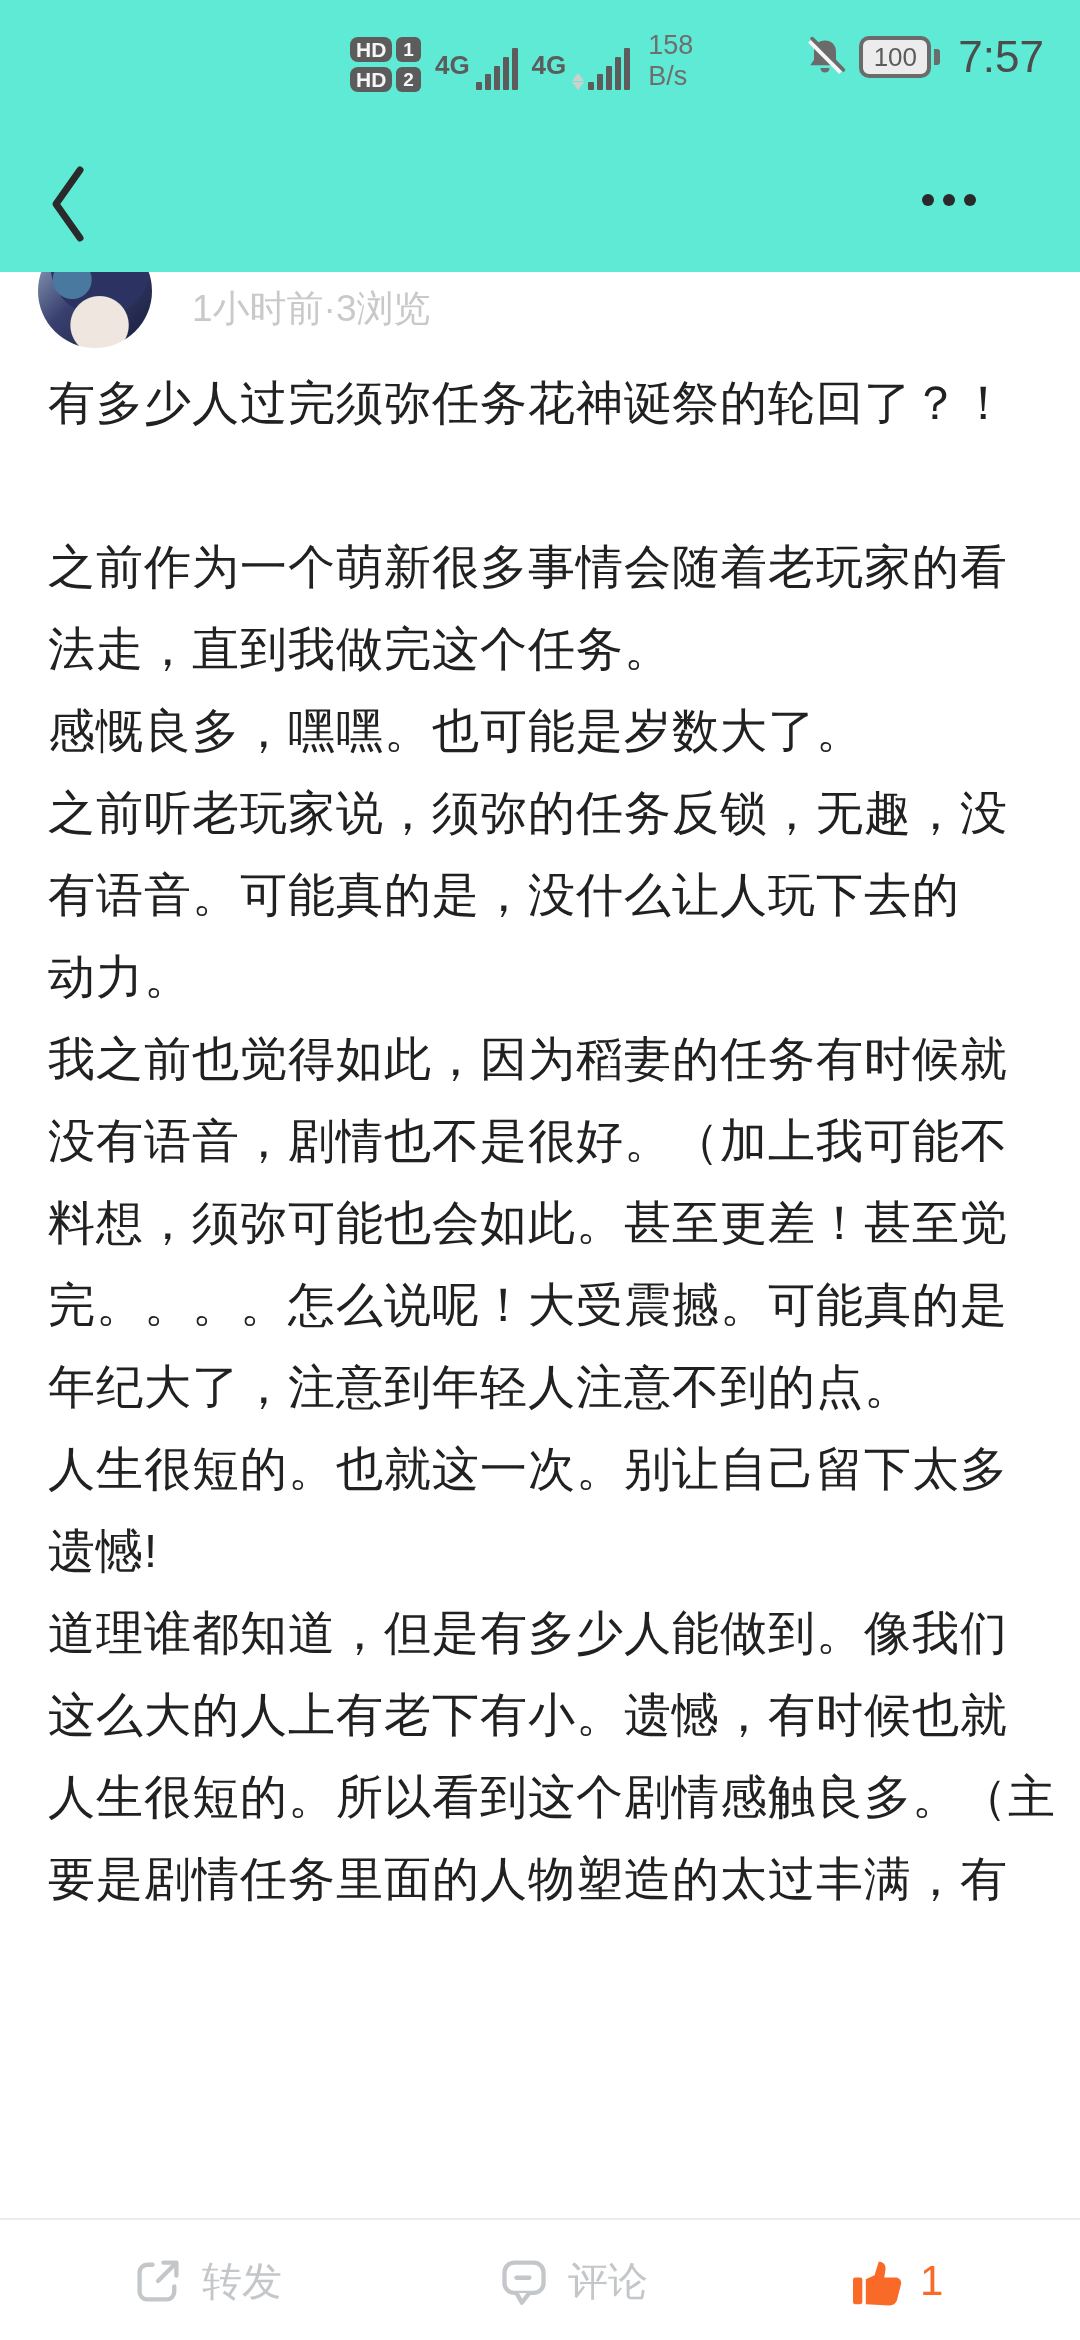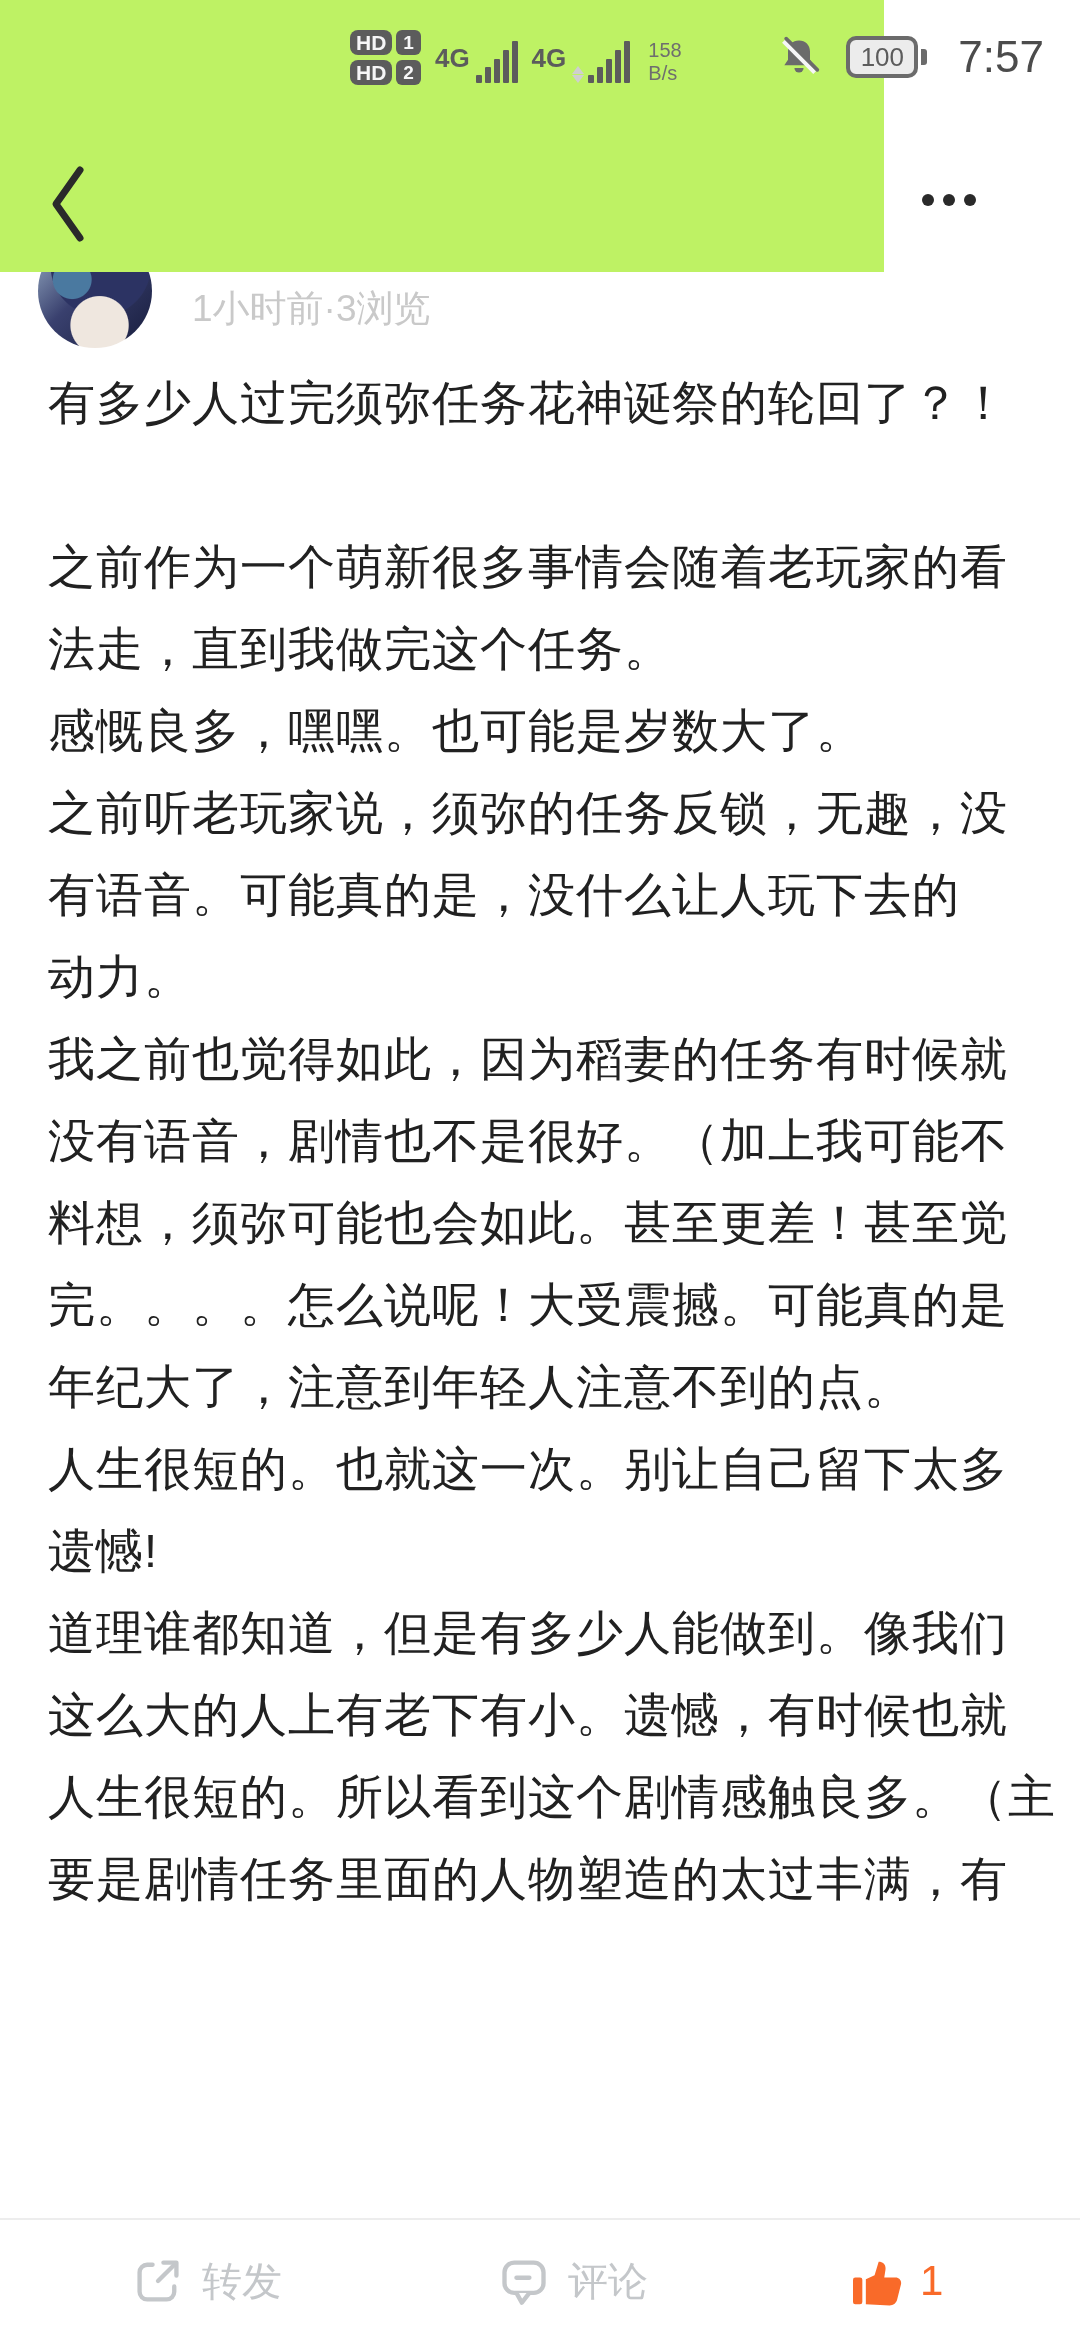--- a/index.html
+++ b/index.html
@@ -4,22 +4,22 @@
 <style>
   html,body{margin:0;padding:0;background:#dddddd;}
   .screen{
     position:relative;width:1080px;height:2340px;margin:0 auto;
     background:#ffffff;overflow:hidden;
     font-family:"Liberation Sans","DejaVu Sans",sans-serif;
     -webkit-font-smoothing:antialiased;
   }
   
   .top-area{
-    position:absolute;left:0;top:0;width:884px;height:272px;
-    background:#bef264;z-index:5;
+    position:absolute;left:0;top:0;width:1080px;height:272px;
+    background:#5eead4;z-index:5;
   }
   .status-bar{
     position:absolute;left:0;top:22px;width:1080px;height:90px;
     color:#5c5c5c;
   }
   .sb-center{
     position:absolute;left:350px;top:8px;display:flex;align-items:flex-end;gap:14px;
   }
   .hd-stack{display:flex;flex-direction:column;gap:5px;}
   .hd-row{display:flex;gap:4px;align-items:center;}
@@ -35,23 +35,23 @@
   .sig-label{font-size:26px;font-weight:bold;color:#5c5c5c;line-height:1;
     align-self:flex-start;margin-top:6px;}
   .bars{display:flex;align-items:flex-end;gap:3px;height:44px;}
   .bar{width:6px;background:#5c5c5c;border-radius:1px;}
   .b1{height:8px}.b2{height:16px}.b3{height:24px}.b4{height:33px}.b5{height:42px}
   .updown{display:flex;flex-direction:column;gap:1px;align-self:flex-end;margin-right:-2px;}
   .tri{width:0;height:0;border-left:6px solid transparent;border-right:6px solid transparent;}
   .tri.up{border-bottom:8px solid #cfcfcf;}
   .tri.down{border-top:8px solid #cfcfcf;}
   .speed{display:flex;flex-direction:column;line-height:1.15;color:#6e6e6e;
-    font-size:20px;margin-left:4px;}
+    font-size:27px;margin-left:4px;}
   .sb-right{
-    position:absolute;right:36px;top:10px;display:flex;align-items:center;gap:25px;
+    position:absolute;right:36px;top:10px;display:flex;align-items:center;gap:12px;
   }
   .bell{width:44px;height:46px;}
   .battery{
     display:flex;align-items:center;gap:3px;
   }
   .bat-body{
     border:4px solid #6b6b6b;border-radius:10px;min-width:58px;height:34px;
     display:flex;align-items:center;justify-content:center;
     font-size:26px;color:#5c5c5c;background:#ececec;padding:0 3px;
   }

